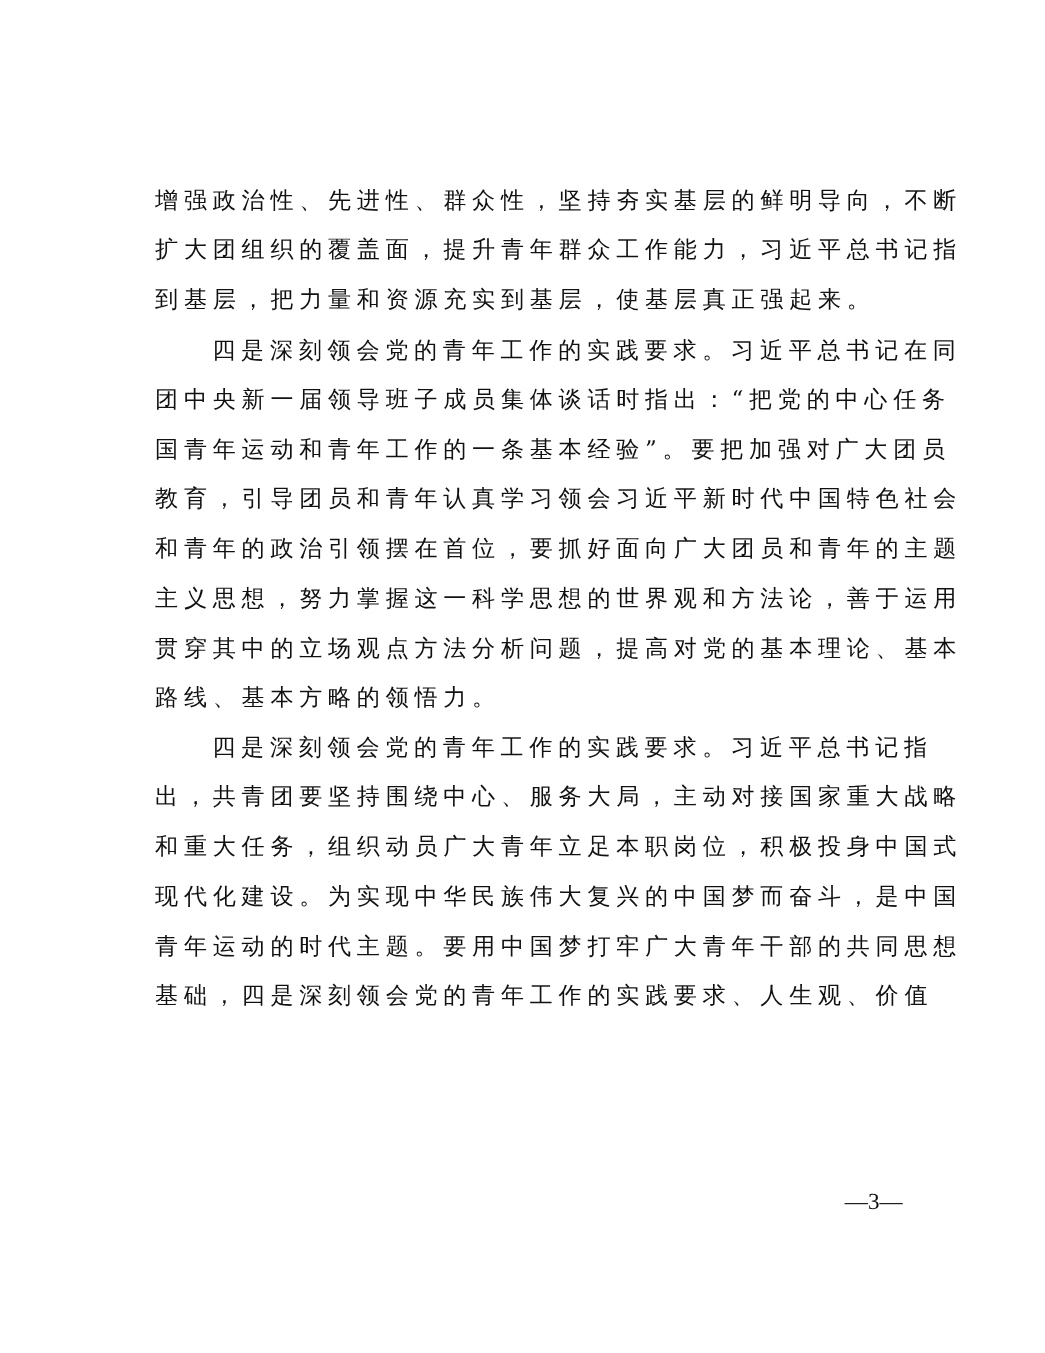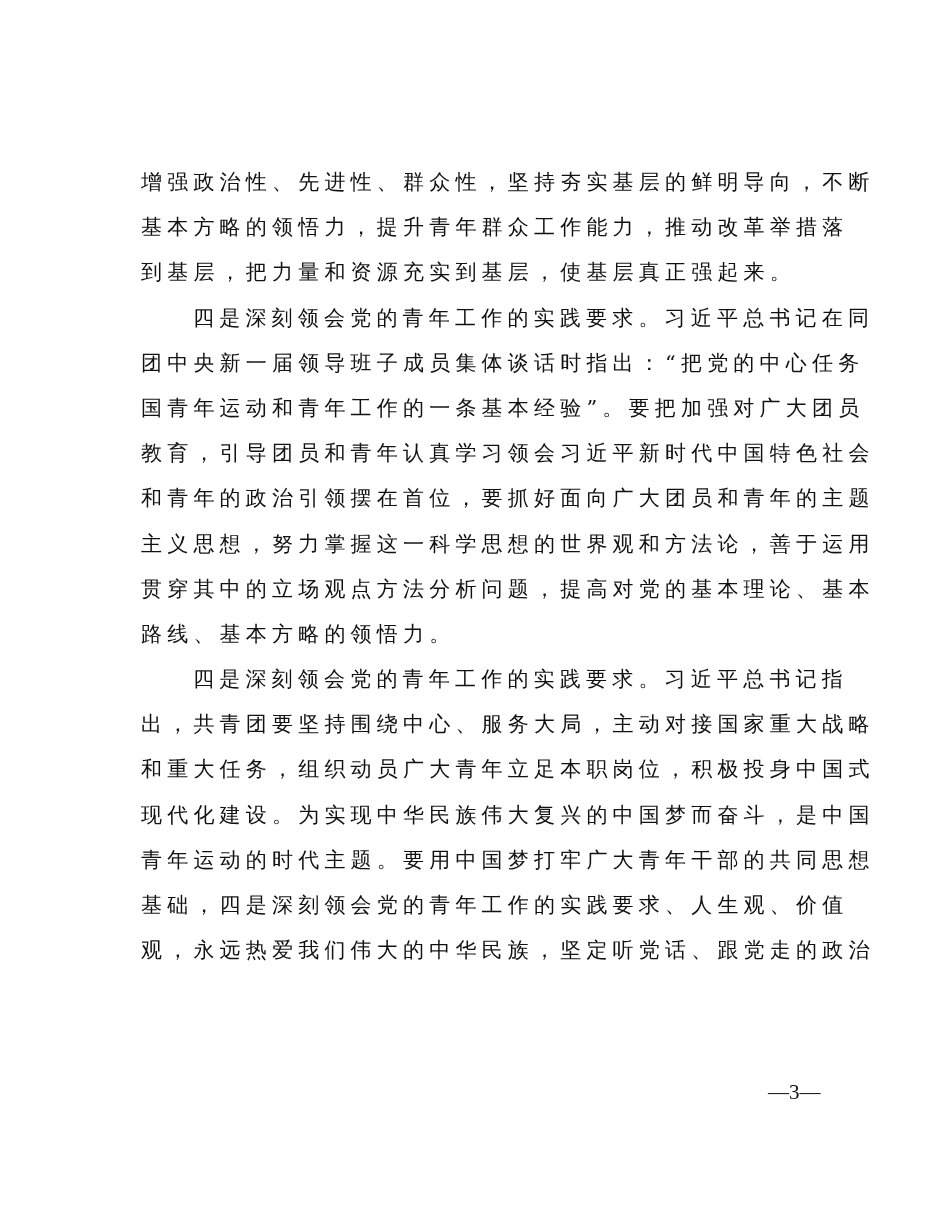--- a/index.html
+++ b/index.html
@@ -49,33 +49,32 @@
       color: #111111;
       letter-spacing: 0;
     }
   </style>
 </head>
 <body>
 
 <div class="page">
   <div class="body-text">
     <div class="line">增强政治性、先进性、群众性，坚持夯实基层的鲜明导向，不断</div>
-    <div class="line">基本方略的领悟力，提升青年群众工作能力，推动改革举措落</div>
+    <div class="line">扩大团组织的覆盖面，提升青年群众工作能力，习近平总书记指</div>
     <div class="line">到基层，把力量和资源充实到基层，使基层真正强起来。</div>
     <div class="line indent">四是深刻领会党的青年工作的实践要求。习近平总书记在同</div>
     <div class="line">团中央新一届领导班子成员集体谈话时指出：“把党的中心任务</div>
     <div class="line">国青年运动和青年工作的一条基本经验”。要把加强对广大团员</div>
     <div class="line">教育，引导团员和青年认真学习领会习近平新时代中国特色社会</div>
     <div class="line">和青年的政治引领摆在首位，要抓好面向广大团员和青年的主题</div>
     <div class="line">主义思想，努力掌握这一科学思想的世界观和方法论，善于运用</div>
     <div class="line">贯穿其中的立场观点方法分析问题，提高对党的基本理论、基本</div>
     <div class="line">路线、基本方略的领悟力。</div>
     <div class="line indent">四是深刻领会党的青年工作的实践要求。习近平总书记指</div>
     <div class="line">出，共青团要坚持围绕中心、服务大局，主动对接国家重大战略</div>
     <div class="line">和重大任务，组织动员广大青年立足本职岗位，积极投身中国式</div>
     <div class="line">现代化建设。为实现中华民族伟大复兴的中国梦而奋斗，是中国</div>
     <div class="line">青年运动的时代主题。要用中国梦打牢广大青年干部的共同思想</div>
     <div class="line">基础，四是深刻领会党的青年工作的实践要求、人生观、价值</div>
-    <div class="line">观，永远热爱我们伟大的中华民族，坚定听党话、跟党走的政治</div>
   </div>
 
   <div class="page-number">—3—</div>
 </div>
 
 </body></html>

